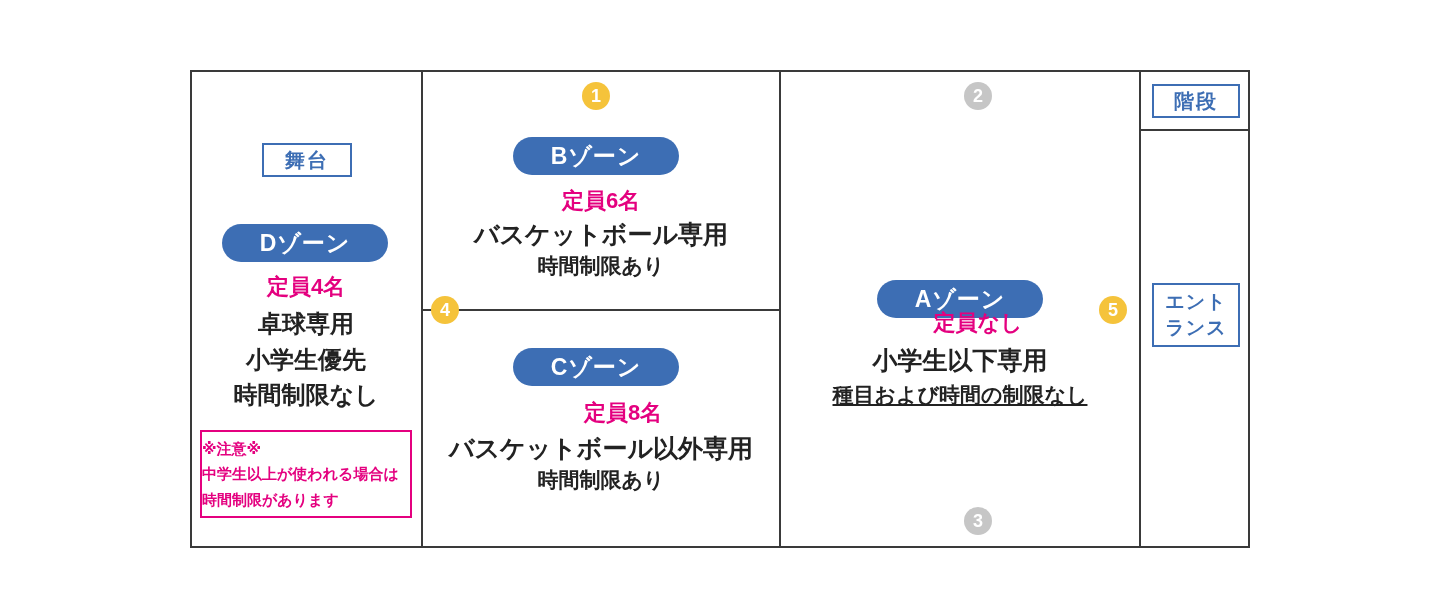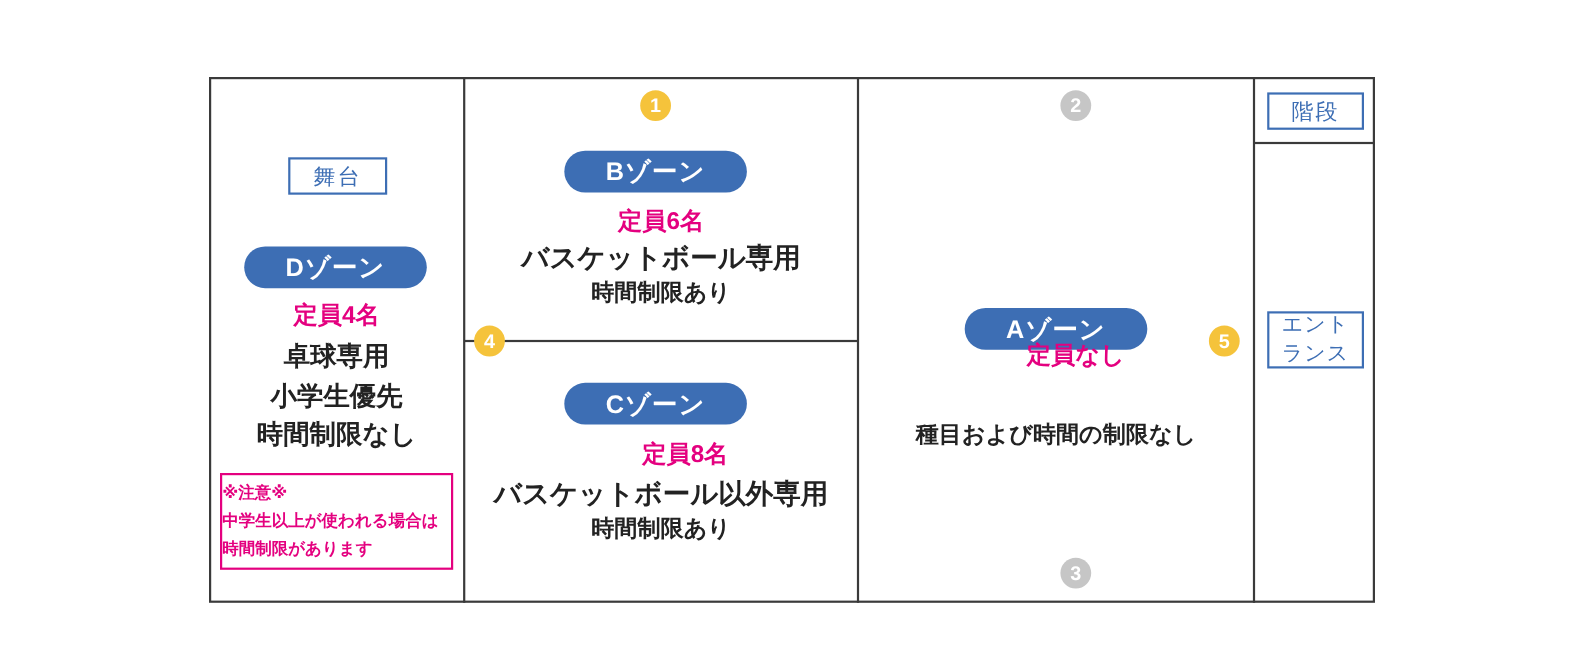--- a/index.html
+++ b/index.html
@@ -17,21 +17,21 @@
   .vline{width:2px;background:var(--line-dark,#3a3a3a);}
   .hline{height:2px;background:var(--line-dark,#3a3a3a);}
   .pill{
     background:var(--zone-blue,#3d6eb4);color:#ffffff;border-radius:20px;
     display:flex;align-items:center;justify-content:center;
     font-weight:bold;font-size:23px;letter-spacing:1px;
   }
   .bluebox{
     background:#ffffff;border:2px solid var(--zone-blue,#3d6eb4);
     color:var(--zone-blue,#3d6eb4);display:flex;align-items:center;justify-content:center;
-    font-weight:normal;font-size:20px;letter-spacing:2px;
+    font-weight:bold;font-size:20px;letter-spacing:2px;
   }
   .bluebox.multiline{flex-direction:column;letter-spacing:1px;font-size:19px;line-height:1.35;}
   .marker{
     width:28px;height:28px;border-radius:50%;color:#ffffff;
     display:flex;align-items:center;justify-content:center;
     font-weight:bold;font-size:18px;
   }
   .marker.yellow{background:var(--marker-yellow,#f5c33b);}
   .marker.gray{background:var(--marker-gray,#c6c6c6);}
   .txt{text-align:center;font-weight:bold;color:#222222;}
@@ -94,31 +94,32 @@
   <div class="abs txt" style="left:422px;top:466px;width:358px;font-size:21px;">時間制限あり</div>
 
   <div class="abs marker gray" style="left:964px;top:82px;">
     <span>2</span>
   </div>
 
   <div class="abs pill" style="left:877px;top:252px;width:166px;height:38px;margin-top:28px;">
     <span>Aゾーン</span>
   </div>
   <div class="abs txt pink" style="left:780px;top:308px;width:360px;font-size:22px;padding-left:36px;">定員なし</div>
-  <div class="abs txt" style="left:780px;top:381px;width:360px;font-size:21px;">種目および時間の制限なし</div>
+  <div class="abs txt" style="left:780px;top:344px;width:360px;font-size:25px;">小学生以下専用</div>
+  <div class="abs txt" style="left:780px;top:381px;width:360px;font-size:21px;text-decoration:underline;">種目および時間の制限なし</div>
 
   <div class="abs marker gray" style="left:964px;top:507px;">
     <span>3</span>
   </div>
 
   <div class="abs marker yellow" style="left:1099px;top:296px;">
     <span>5</span>
   </div>
 
   <div class="abs bluebox" style="left:1152px;top:84px;width:88px;height:34px;">
     <span>階段</span>
   </div>
-  <div class="abs bluebox multiline" style="left:1152px;top:283px;width:88px;height:52px;">
+  <div class="abs bluebox multiline" style="left:1152px;top:283px;width:88px;height:64px;">
     <span>エント</span>
     <span>ランス</span>
   </div>
 
 </div>
 
 </body></html>

